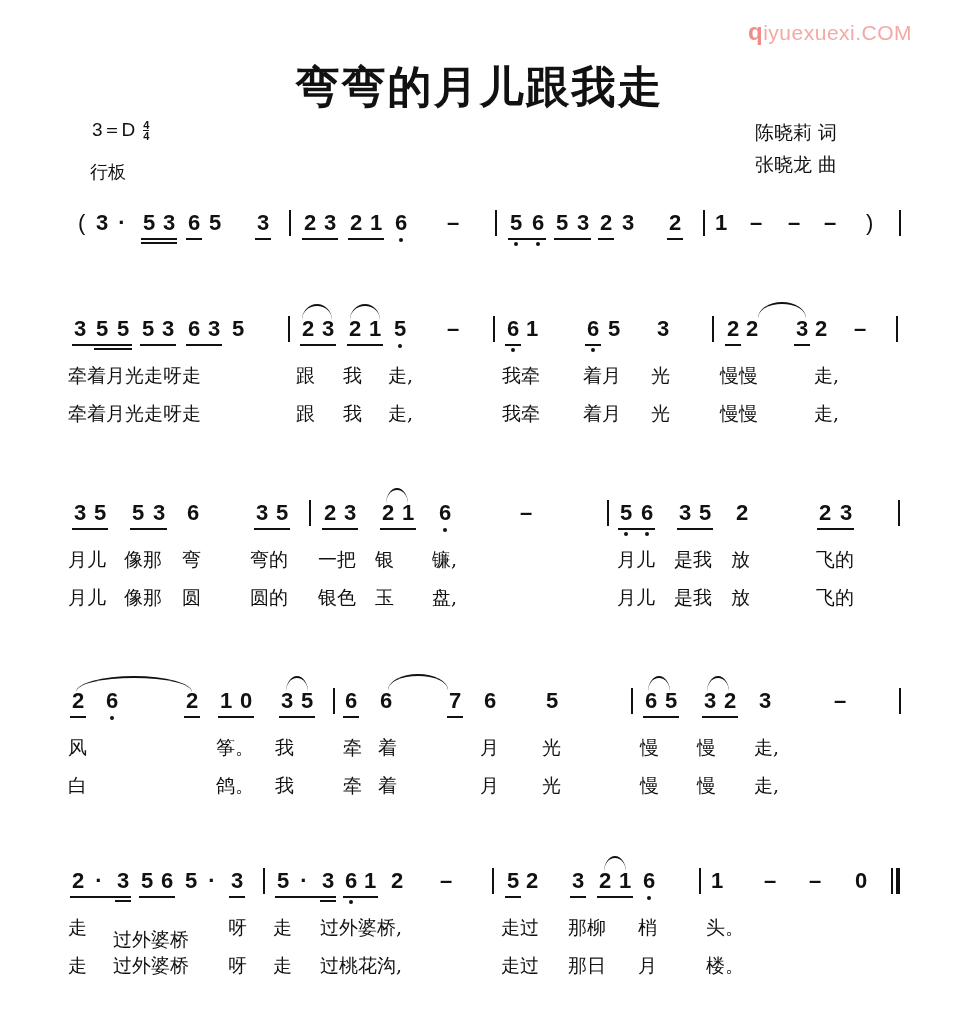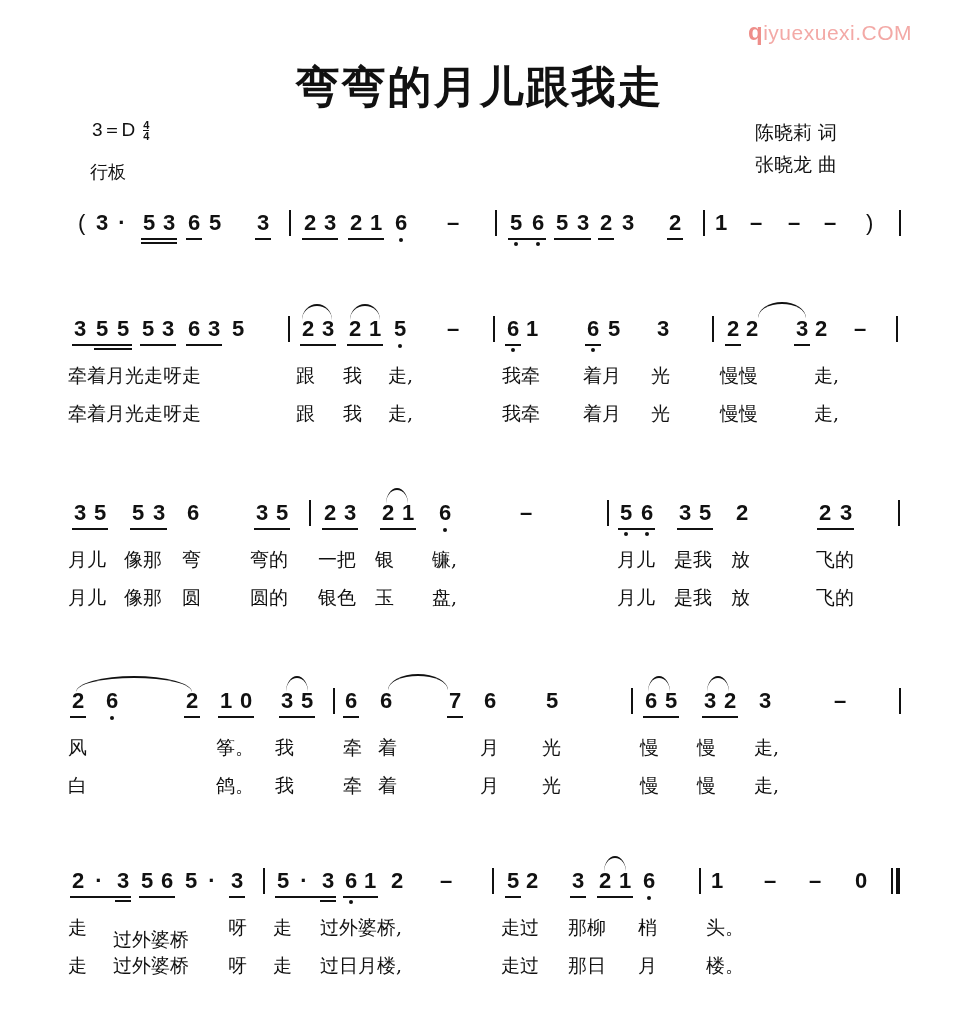--- a/index.html
+++ b/index.html
@@ -325,19 +325,19 @@
     <span class="lyric" style="left:501px;top:48px;">走过</span>
     <span class="lyric" style="left:568px;top:48px;">那柳</span>
     <span class="lyric" style="left:638px;top:48px;">梢</span>
     <span class="lyric" style="left:706px;top:48px;">头。</span>
   </div>
   <div>
     <span class="lyric" style="left:68px;top:86px;">走</span>
     <span class="lyric" style="left:113px;top:86px;">过外婆桥</span>
     <span class="lyric" style="left:228px;top:86px;">呀</span>
     <span class="lyric" style="left:273px;top:86px;">走</span>
-    <span class="lyric" style="left:320px;top:86px;">过日月楼,</span>
+    <span class="lyric" style="left:320px;top:86px;">过桃花沟,</span>
     <span class="lyric" style="left:501px;top:86px;">走过</span>
     <span class="lyric" style="left:568px;top:86px;">那日</span>
     <span class="lyric" style="left:638px;top:86px;">月</span>
     <span class="lyric" style="left:706px;top:86px;">楼。</span>
   </div>
 </div>
 
 </body></html>

